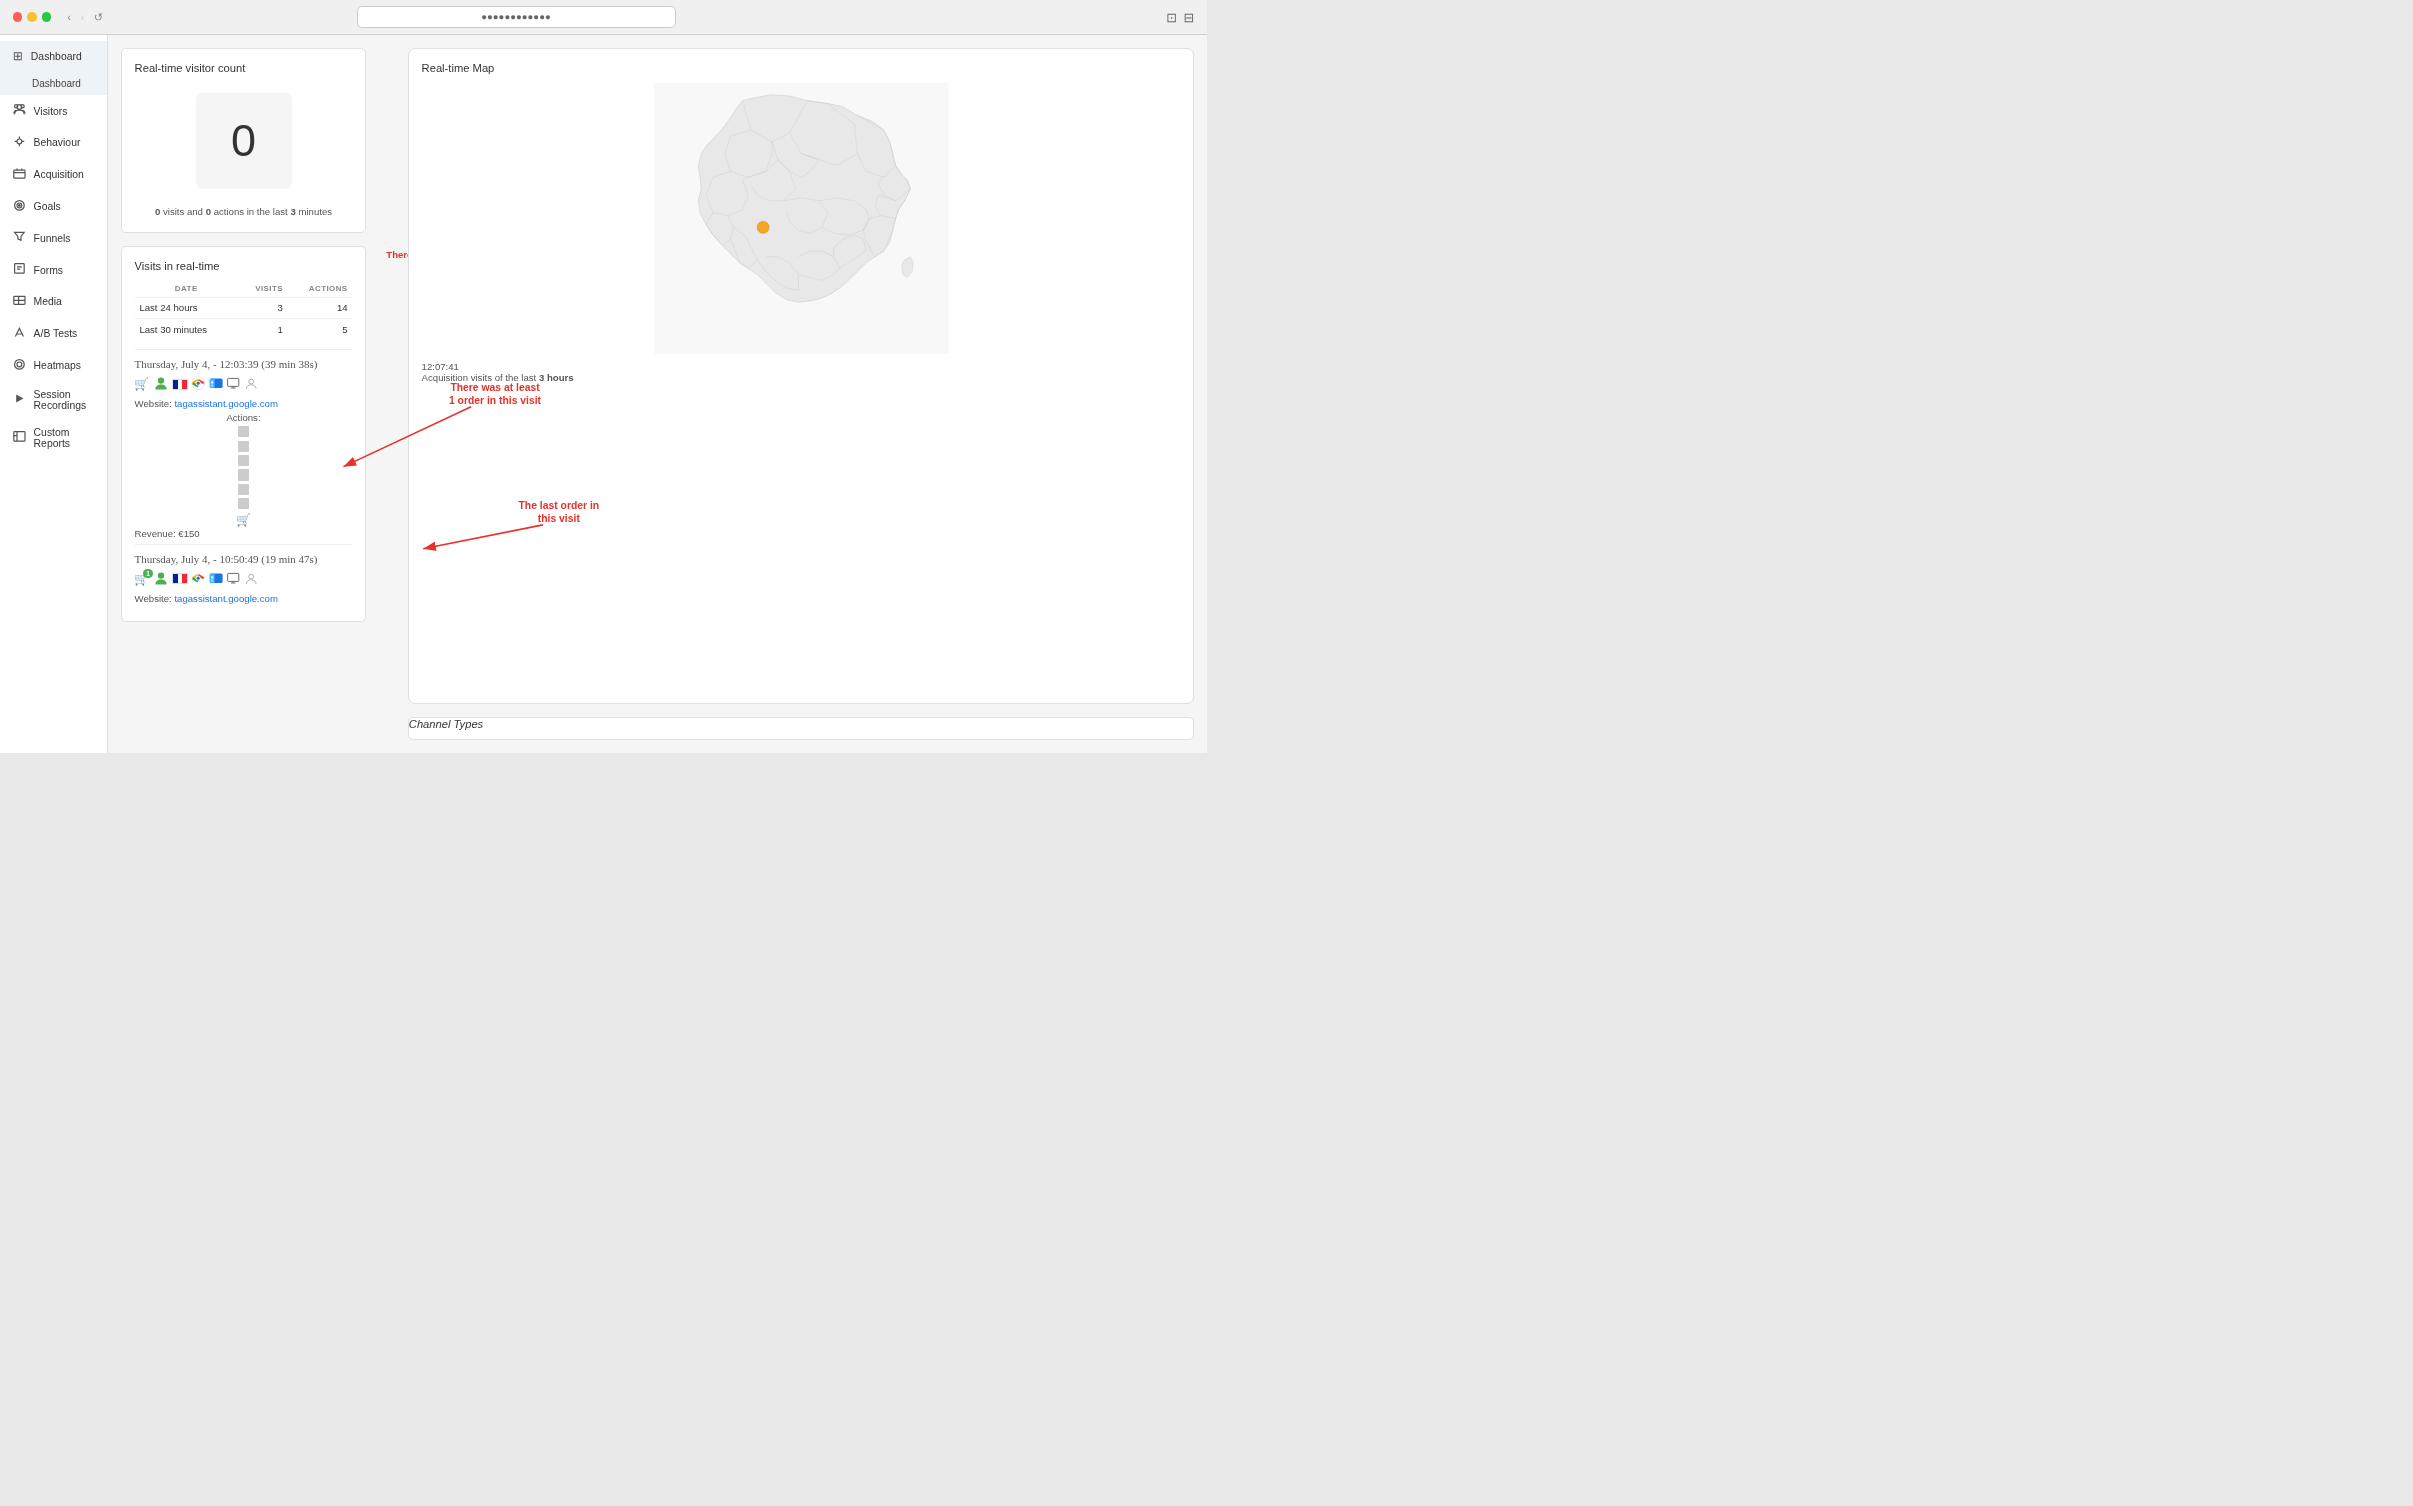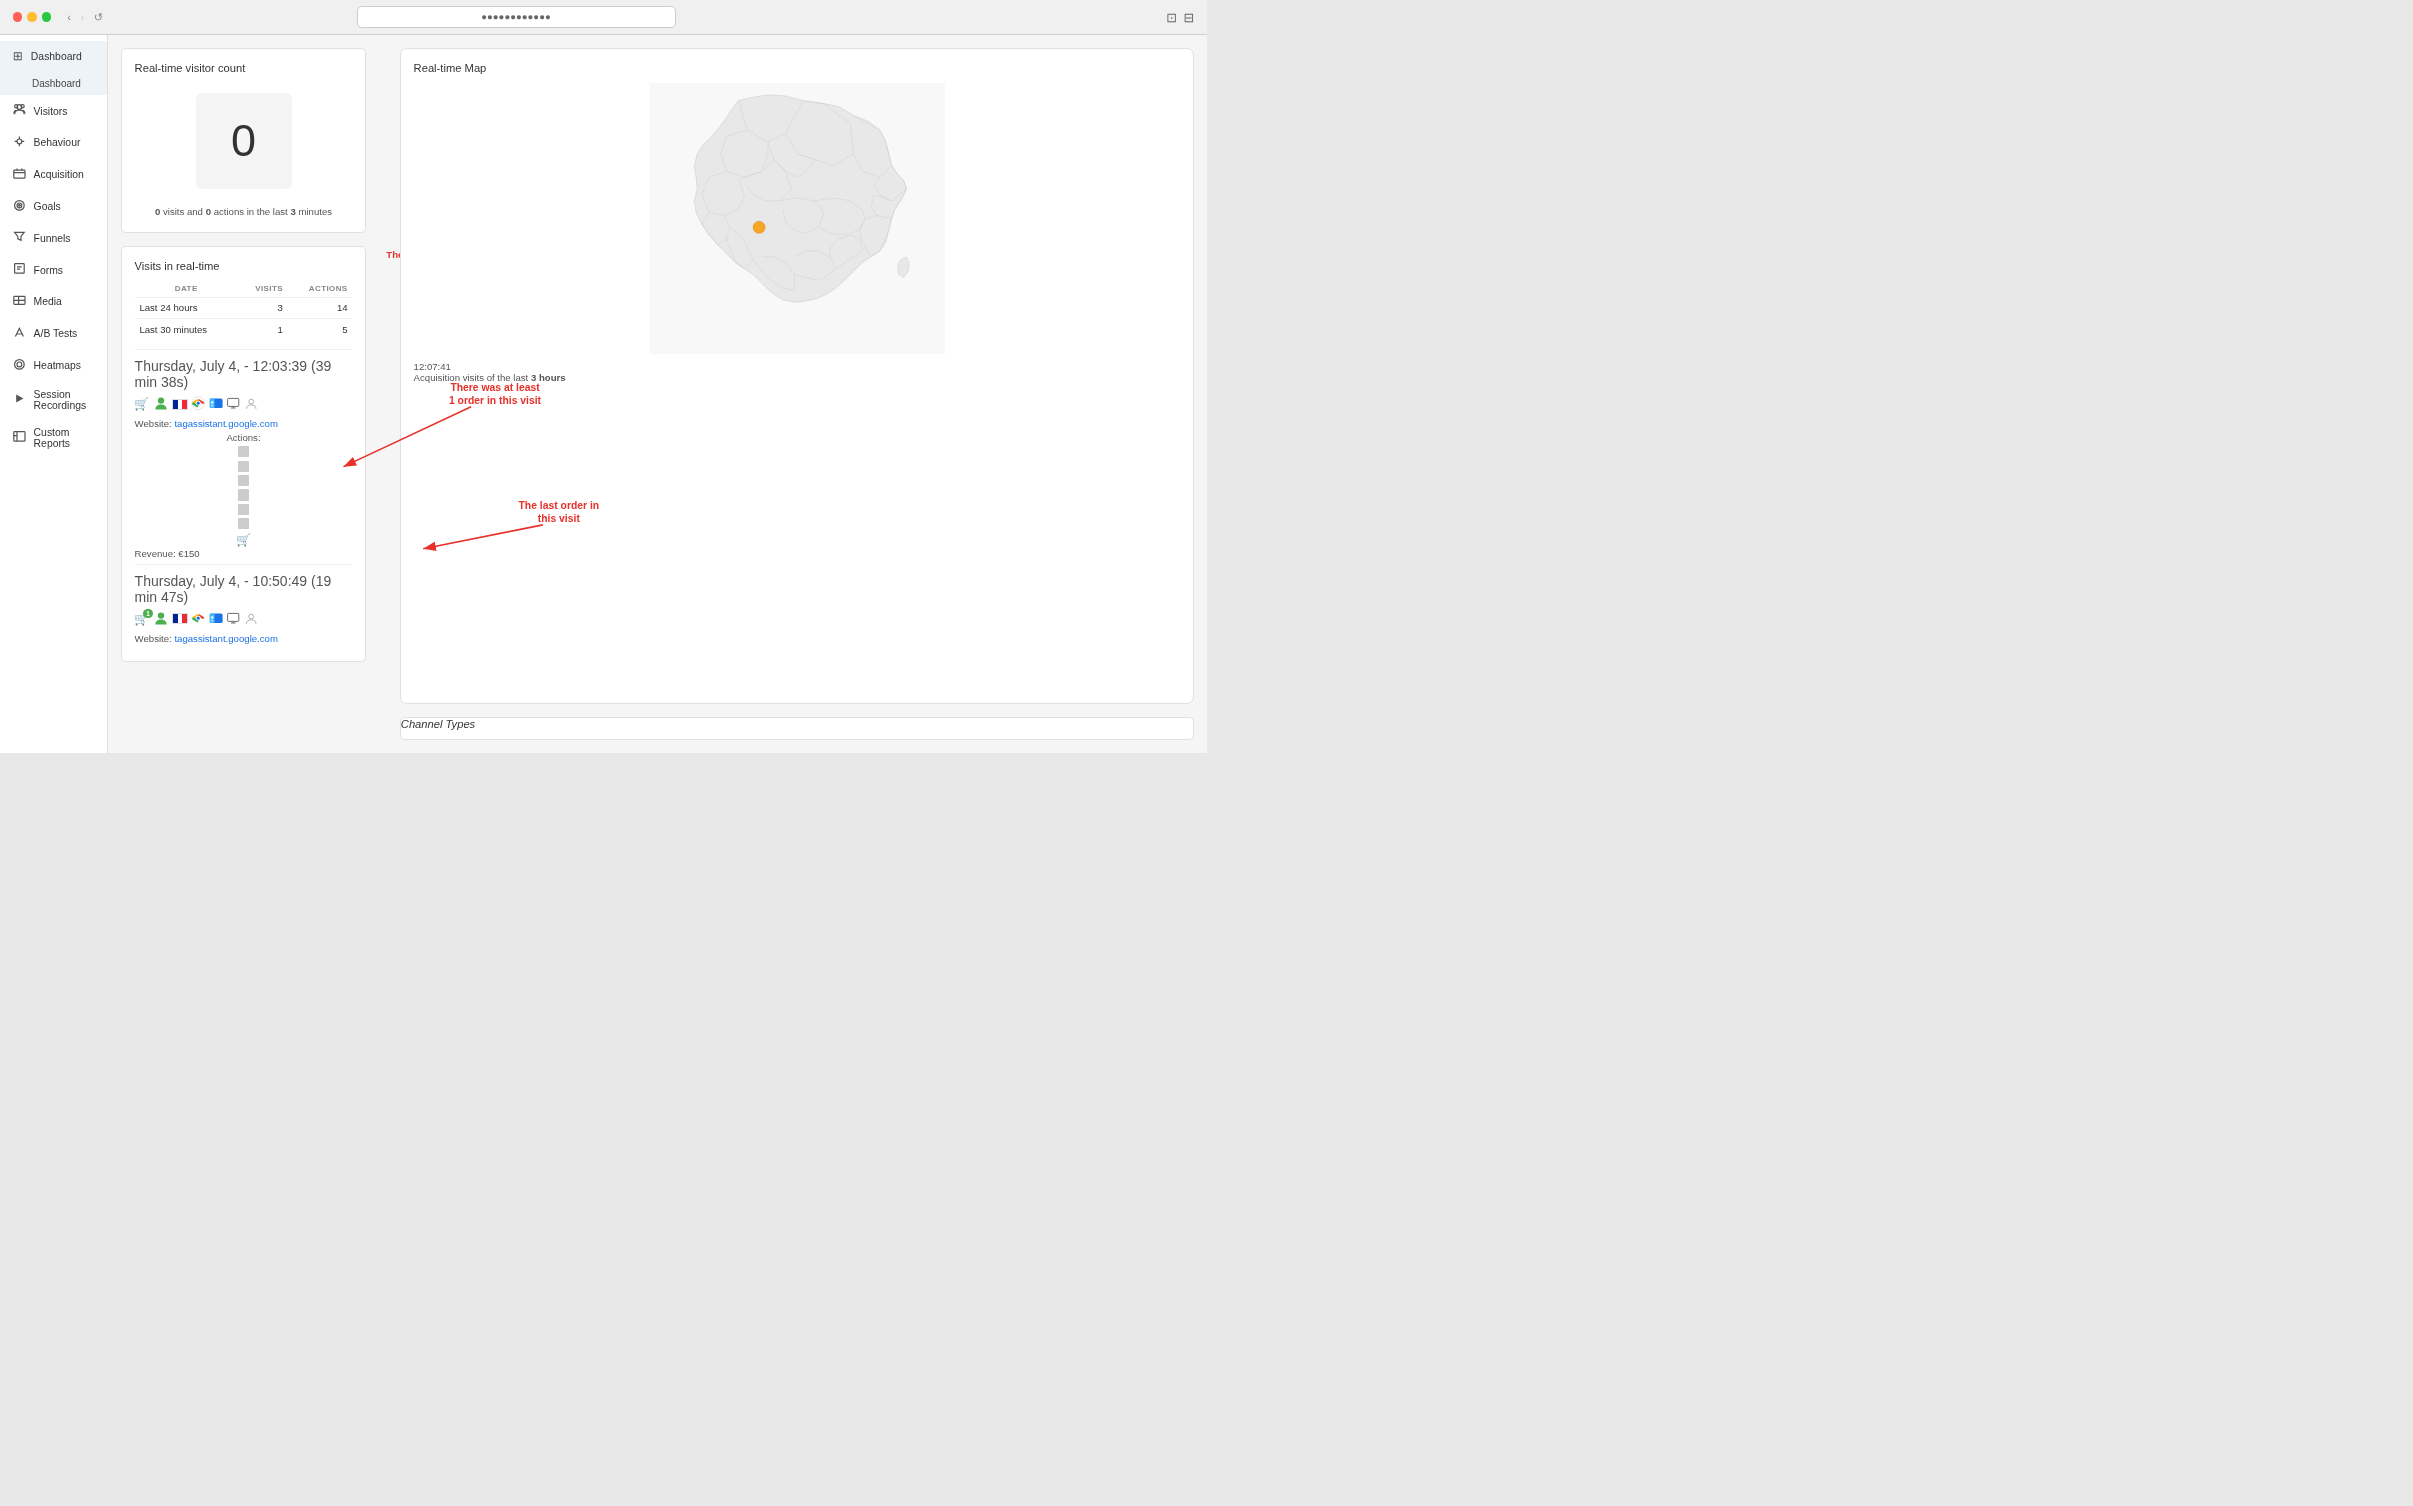--- a/index.html
+++ b/index.html
@@ -95,21 +95,21 @@
       color: #444;
       font-size: 10px;
       background: #eef3f8;
     }
     
     .main-content {
       flex: 1;
       background: #f5f5f5;
       overflow-y: auto;
       display: flex;
-      gap: 8px;
+      gap: 16px;
     }
     .left-panel {
       flex: 1;
       padding: 12.8px;
       display: flex;
       flex-direction: column;
       gap: 12.8px;
       max-width: 271px;
     }
     .right-panel {
@@ -177,23 +177,24 @@
       padding: 4.8px 4.8px;
       border-top: 0.8px solid #eee;
     }
     .visits-table td:not(:first-child) { text-align: right; }
     
     .visit-entry {
       border-top: 0.8px solid #eee;
       padding: 8px 0 4.8px;
     }
     .visit-datetime {
-      font-size: 14px;
+      font-size: 11px;
       color: #555;
       margin-bottom: 4.8px;
+      font-family: Liberation Serif, serif;
     }
     .visit-icons {
       display: flex;
       gap: 3.2px;
       margin-bottom: 4.8px;
       align-items: center;
     }
     .flag-fr {
       width: 16px;
       height: 11.2px;

